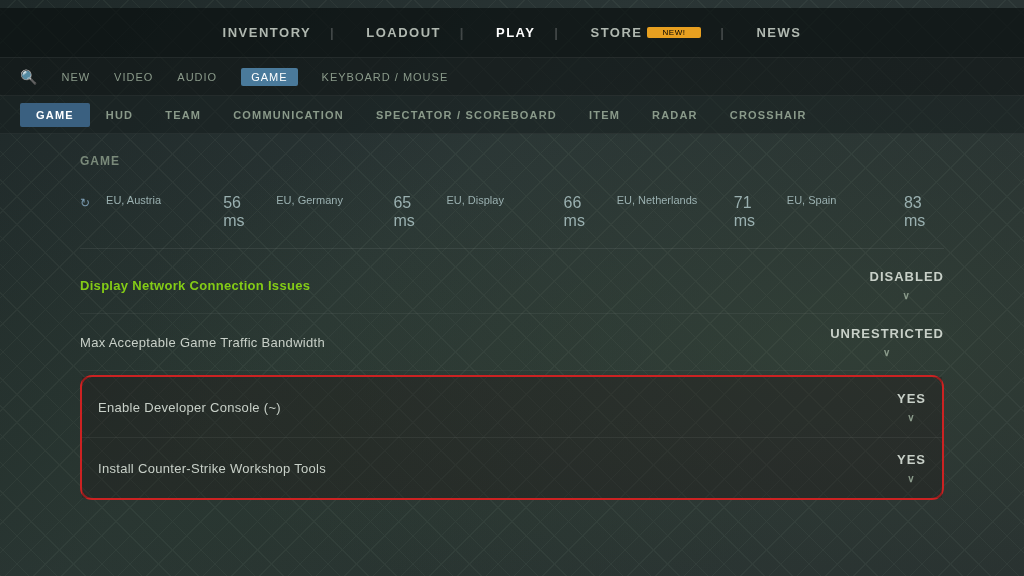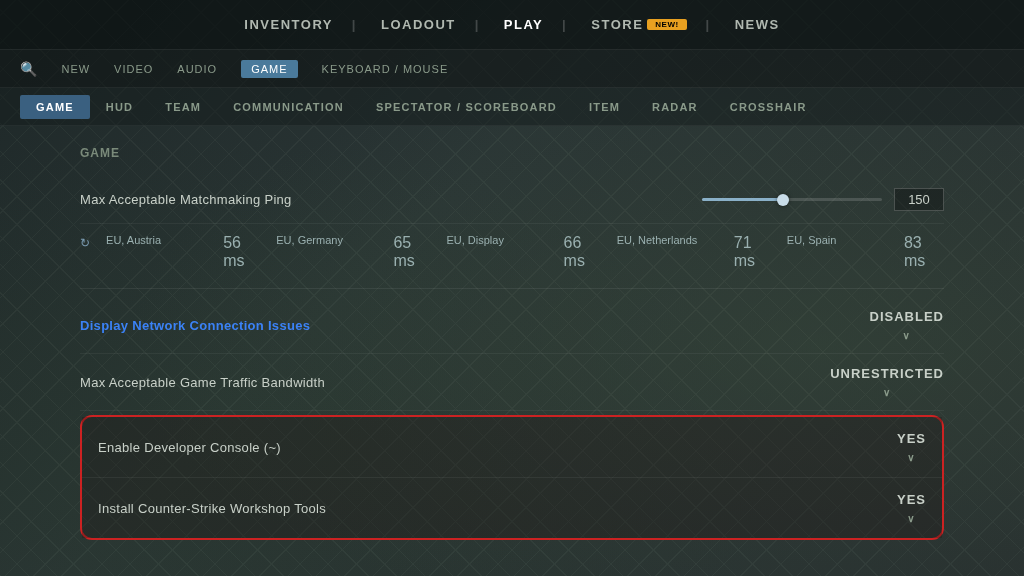--- a/index.html
+++ b/index.html
@@ -42,23 +42,24 @@
       display: flex;
       flex-direction: column;
     }
 
     
     .top-nav {
       display: flex;
       align-items: center;
       justify-content: center;
       height: 50px;
-      gap: 0;
+      gap: 7px;
       background: rgba(10,15,15,0.7);
       border-bottom: 1px solid rgba(255,255,255,0.08);
+      margin-top: 8px;
     }
 
     .nav-item {
       color: #b0b8b0;
       font-size: 13px;
       font-weight: 700;
       letter-spacing: 1.5px;
       text-transform: uppercase;
       padding: 0 24px;
       height: 100%;
@@ -74,22 +75,22 @@
       right: 0;
       color: rgba(255,255,255,0.2);
     }
 
     .nav-item.active { color: #fff; }
 
     .store-badge {
       background: #e8a020;
       color: #000;
       font-size: 8px;
-      font-weight: 700;
-      padding: 1px 8px;
+      font-weight: 400;
+      padding: 1px 16px;
       border-radius: 2px;
       margin-left: 4px;
       letter-spacing: 0.5px;
     }
 
     
     .settings-bar {
       display: flex;
       align-items: center;
       height: 38px;
@@ -173,21 +174,21 @@
     }
 
     .setting-label {
       color: #c8d0c8;
       font-size: 13px;
       letter-spacing: 0.3px;
     }
 
     .setting-label.bold {
       font-weight: 700;
-      color: #3b82f6;
+      color: #84cc16;
     }
 
     .setting-right {
       display: flex;
       align-items: center;
       gap: 12px;
     }
 
     
     .slider-container {
@@ -353,32 +354,20 @@
     <span class="sub-tab">SPECTATOR / SCOREBOARD</span>
     <span class="sub-tab">ITEM</span>
     <span class="sub-tab">RADAR</span>
     <span class="sub-tab">CROSSHAIR</span>
   </div>
 
   <div class="settings-main">
 
     <div class="section-title">Game</div>
 
-    <div class="setting-row">
-      <span class="setting-label">Max Acceptable Matchmaking Ping</span>
-      <div class="setting-right">
-        <div class="slider-container">
-          <div class="slider-track">
-            <div class="slider-fill"></div>
-            <div class="slider-thumb"></div>
-          </div>
-        </div>
-        <div class="slider-value">150</div>
-      </div>
-    </div>
 
     <div class="ping-section">
       <div style="display:flex;align-items:flex-start;gap:8px;">
         <span class="refresh-icon">↻</span>
         <div class="ping-table">
           <div class="ping-entry">
             <span class="ping-region">EU, Austria</span>
             <span class="ping-value">56 ms</span>
           </div>
           <div class="ping-entry">

